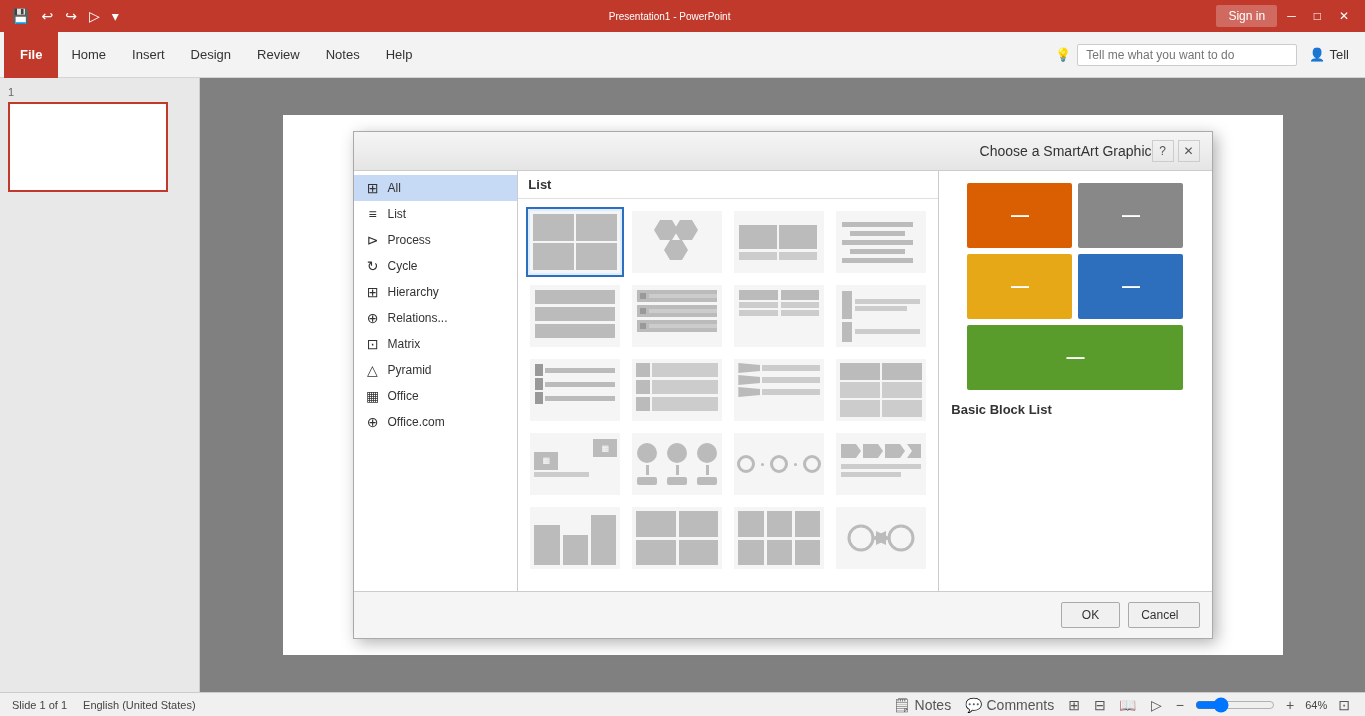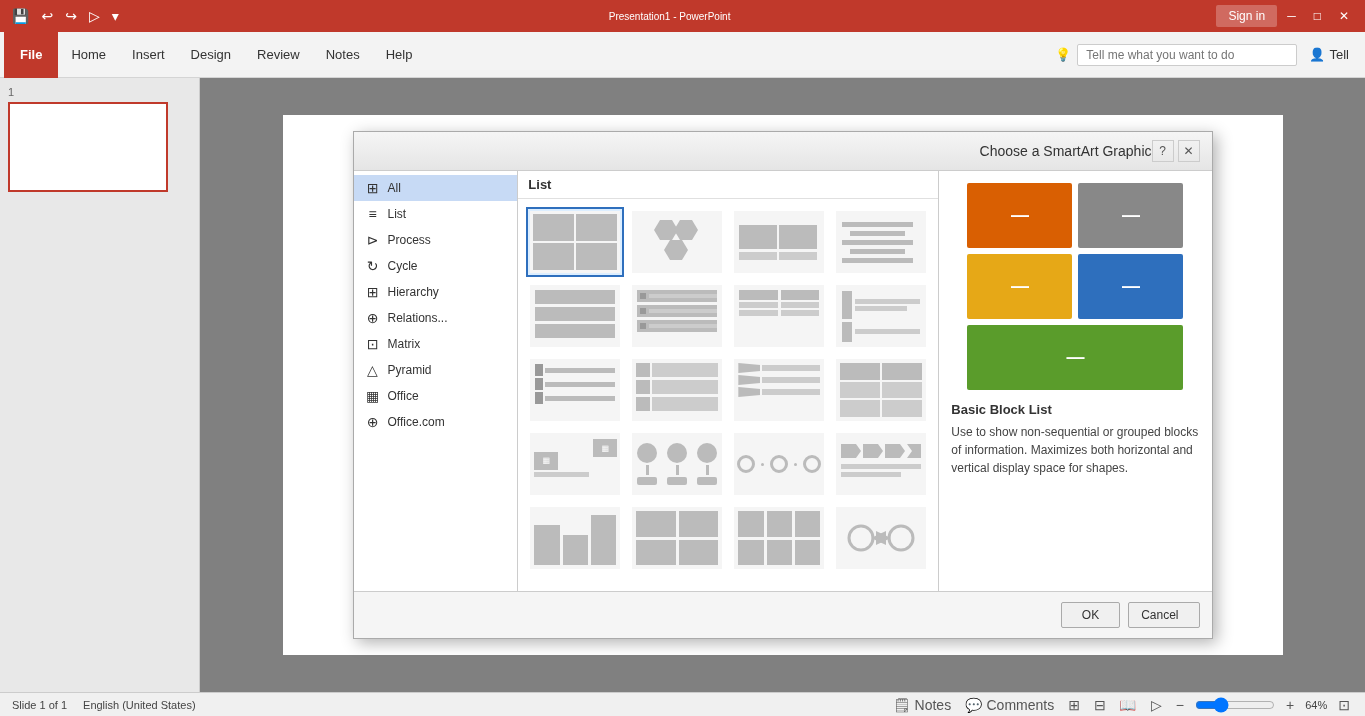--- a/index.html
+++ b/index.html
@@ -480,21 +480,20 @@
                     </div>
                 </div>
                 <div class="preview-row">
                   <div class="pv-box" style="width:216px;height:65px;background:#5a9c2b;">
                       <span>—</span>
                     </div>
                 </div>
               </div>
             </div>
             <div id="preview-name">Basic Block List</div>
-            <div id="preview-desc">Use to show non-sequential or grouped blocks of information. Maximizes both horizontal and vertical display space for shapes.</div>
           </div>
         </div>
 
         <div id="dialog-footer">
           <button class="dlg-btn dlg-btn-ok">OK</button>
           <button class="dlg-btn dlg-btn-cancel">Cancel</button>
         </div>
       </div>
     </div>
   </div>

